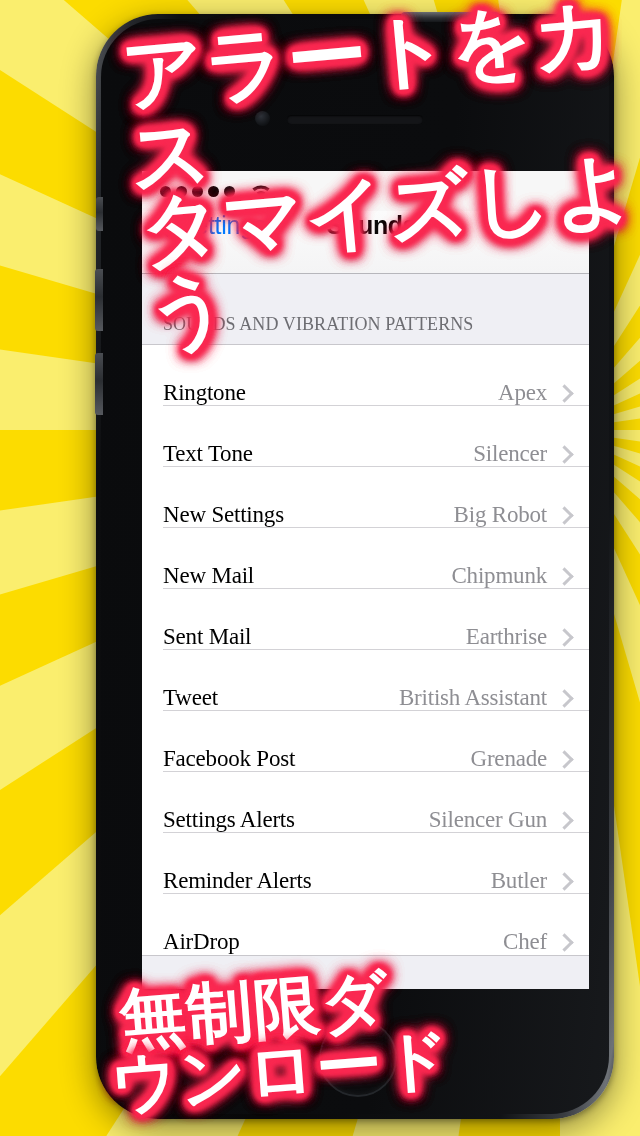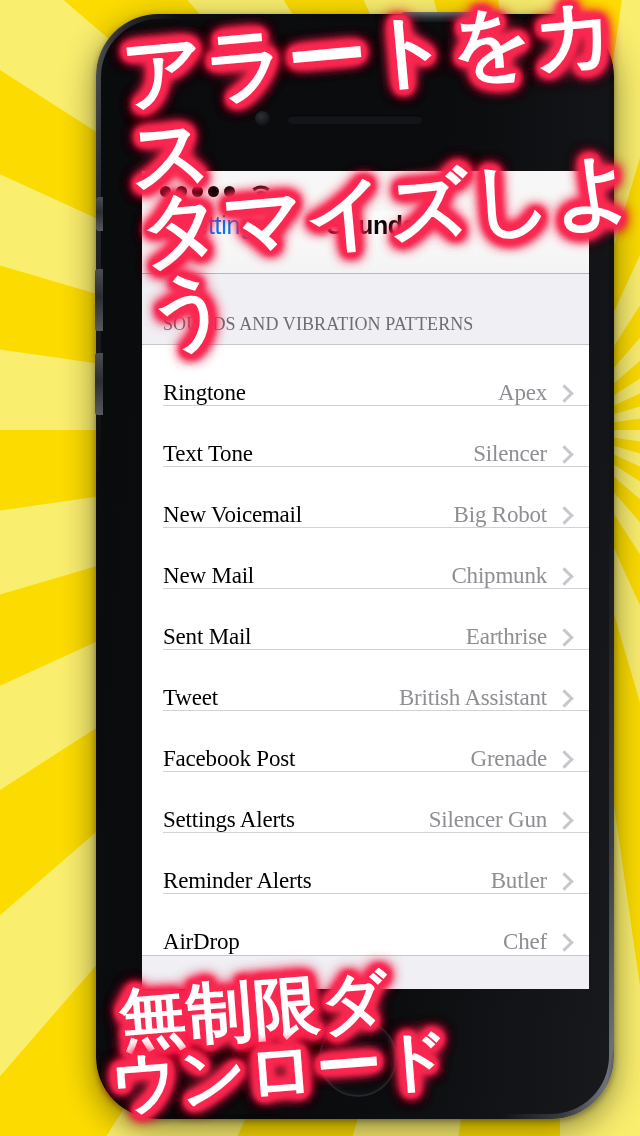--- a/index.html
+++ b/index.html
@@ -356,21 +356,21 @@
                 </span>
               </div>
               <div class="row">
                 <span class="row-label">Text Tone</span>
                 <span class="row-right">
                   <span class="row-value">Silencer</span>
                   <span class="chevron"></span>
                 </span>
               </div>
               <div class="row">
-                <span class="row-label">New Voicemail</span>
+                <span class="row-label">New Settings</span>
                 <span class="row-right">
                   <span class="row-value">Big Robot</span>
                   <span class="chevron"></span>
                 </span>
               </div>
               <div class="row">
                 <span class="row-label">New Mail</span>
                 <span class="row-right">
                   <span class="row-value">Chipmunk</span>
                   <span class="chevron"></span>

